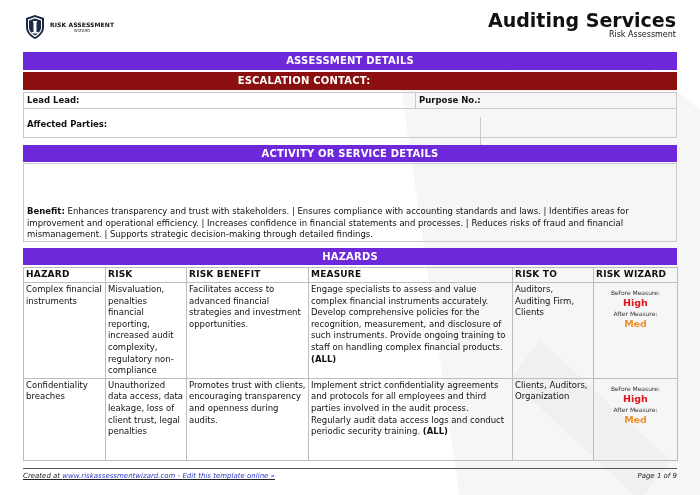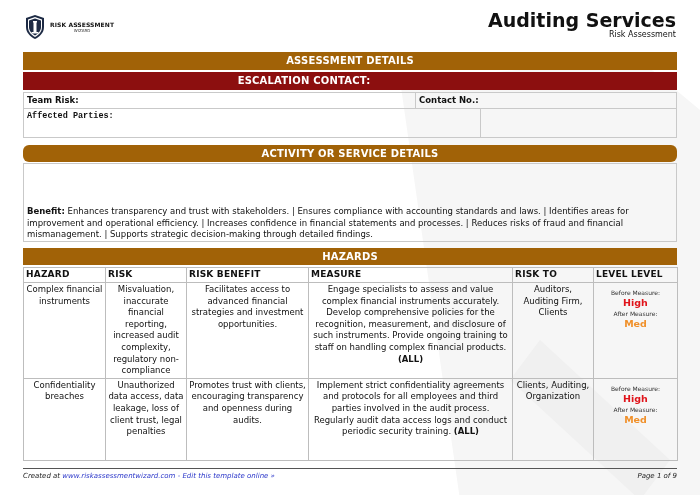--- a/index.html
+++ b/index.html
@@ -12,44 +12,44 @@
   .logo { position: absolute; left: 24px; top: 14px; display: flex; align-items: center; gap: 4px; }
   .logo svg { width: 22px; height: 26px; }
   .logo-text { display: flex; flex-direction: column; align-items: center; line-height: 1; }
   .logo-title { font-size: 6px; font-weight: bold; letter-spacing: 0.1px; color: #111; }
   .logo-sub { font-size: 4px; color: #333; margin-top: 1px; }
   .doc-title { position: absolute; right: 24px; top: 9px; font-size: 19px; font-weight: bold; color: #111; text-align: left; }
   .doc-sub { position: absolute; right: 24px; top: 30px; font-size: 8px; color: #111; text-align: right; }
 
   
   .band { position: absolute; left: 23px; width: 654px; color: #fff; font-weight: bold; font-size: 10px; text-align: center; letter-spacing: 0.2px; }
-  .band.black { background: #a16207; }
+  .band.black { background: #6d28d9; }
   .band.red { background: #8c0f0f; }
 
   .box { position: absolute; left: 23px; width: 654px; border: 1px solid #c9c9c9; }
   .cell { position: absolute; border-right: 1px solid #c9c9c9; border-bottom: 1px solid #c9c9c9; }
   .lbl { font-size: 8.5px; font-weight: bold; padding: 2px 3px; color: #111; }
   .benefit { font-size: 8.5px; line-height: 11.5px; padding: 2px 3px; color: #111; }
   .benefit b { font-weight: bold; }
 
   
   table.hz { position: absolute; left: 23px; top: 267px; width: 654px; border-collapse: collapse; table-layout: fixed; }
   table.hz th, table.hz td { border: 1px solid #bdbdbd; vertical-align: top; text-align: left; margin-left: 20px; }
   table.hz th { font-size: 9px; font-weight: bold; padding: 1px 2px; height: 15px; letter-spacing: 0.2px; }
-  table.hz td { font-size: 8.5px; line-height: 11.6px; padding: 1px 2px; color: #111; text-align: center; }
+  table.hz td { font-size: 8.5px; line-height: 11.6px; padding: 1px 2px; color: #111; }
   .rl { text-align: center !important; }
   .rl .cap { font-size: 6px; color: #333; line-height: 8px; display: block; margin-top: 5px; }
   .rl .cap2 { margin-top: 1px; }
   .rl .lv { font-size: 9.5px; font-weight: bold; display: block; line-height: 12px; }
   .high { color: #e0141b; }
   .med { color: #f0902a; }
 
   
   .footline { position: absolute; left: 23px; top: 468px; width: 654px; height: 1px; background: #555; }
-  .foot-left { position: absolute; left: 23px; top: 472px; font-size: 7px; font-style: italic; color: #222; }
+  .foot-left { position: absolute; left: 23px; top: 472px; font-size: 7px; font-style: italic; color: #222; text-decoration: underline; }
   .foot-left a { color: #2a36c9; text-decoration: none; }
   .foot-right { position: absolute; right: 23px; top: 472px; font-size: 7px; font-style: italic; color: #222; }
 </style>
 </head>
 <body>
 
 <svg class="wm" viewBox="0 0 420 460">
   <path d="M60 40 L300 20 L420 120 L420 460 L120 460 Z" fill="#f6f6f6"></path>
   <path d="M200 300 L330 420 L300 460 L170 340 Z" fill="#f0f0f0"></path>
 </svg>
@@ -69,32 +69,32 @@
   </div>
 </div>
 <div class="doc-title">Auditing Services</div>
 <div class="doc-sub">Risk Assessment</div>
 
 <div class="band black" style="top:52px;height:18px;line-height:18px;">ASSESSMENT DETAILS</div>
 <div class="band red" style="top:72px;height:18px;line-height:18px;padding-right:92px;">ESCALATION CONTACT:</div>
 
 <div class="box" style="top:92px;height:46px;">
   <div class="cell" style="left:0;top:0;width:392px;height:16px;">
-    <div class="lbl">Team Risk:</div>
+    <div class="lbl">Lead Lead:</div>
   </div>
   <div class="cell" style="left:392px;top:0;width:260px;height:16px;border-right:none;">
-    <div class="lbl">Contact No.:</div>
+    <div class="lbl">Purpose No.:</div>
   </div>
-  <div class="cell" style="left:0;top:16px;width:457px;height:28px;border-bottom:none;font-family:Liberation Mono, monospace;">
+  <div class="cell" style="left:0;top:24px;width:457px;height:28px;border-bottom:none;">
     <div class="lbl">Affected Parties:</div>
   </div>
   <div class="cell" style="left:457px;top:16px;width:195px;height:28px;border-right:none;border-bottom:none;"></div>
 </div>
 
-<div class="band black" style="top:145px;height:17px;line-height:17px;border-radius:6px;">ACTIVITY OR SERVICE DETAILS</div>
+<div class="band black" style="top:145px;height:17px;line-height:17px;">ACTIVITY OR SERVICE DETAILS</div>
 
 <div class="box" style="top:163px;height:79px;">
   <div style="position:absolute;left:0;top:40px;width:652px;">
     <div class="benefit"><b>Benefit:</b><span> Enhances transparency and trust with stakeholders. | Ensures compliance with accounting standards and laws. | Identifies areas for improvement and operational efficiency. | Increases confidence in financial statements and processes. | Reduces risks of fraud and financial mismanagement. | Supports strategic decision-making through detailed findings.</span></div>
   </div>
 </div>
 
 <div class="band black" style="top:248px;height:17px;line-height:17px;">HAZARDS</div>
 
 <table class="hz">
@@ -106,43 +106,43 @@
       <col style="width:81px">
       <col style="width:84px">
   </colgroup>
   <thead>
     <tr>
       <th>HAZARD</th>
       <th>RISK</th>
       <th>RISK BENEFIT</th>
       <th>MEASURE</th>
       <th>RISK TO</th>
-      <th>LEVEL LEVEL</th>
+      <th>RISK WIZARD</th>
     </tr>
   </thead>
   <tbody>
     <tr style="height:94px;">
       <td>Complex financial instruments</td>
-      <td>Misvaluation, inaccurate financial reporting, increased audit complexity, regulatory non-compliance</td>
+      <td>Misvaluation, penalties financial reporting, increased audit complexity, regulatory non-compliance</td>
       <td>Facilitates access to advanced financial strategies and investment opportunities.</td>
       <td><span>Engage specialists to assess and value complex financial instruments accurately. Develop comprehensive policies for the recognition, measurement, and disclosure of such instruments. Provide ongoing training to staff on handling complex financial products. </span><b>(ALL)</b></td>
       <td>Auditors, Auditing Firm, Clients</td>
       <td class="rl">
         <span class="cap">Before Measure:</span>
         <span class="lv high">High</span>
         <span class="cap cap2">After Measure:</span>
         <span class="lv med">Med</span>
       </td>
     </tr>
     <tr style="height:82px;">
       <td>Confidentiality breaches</td>
       <td>Unauthorized data access, data leakage, loss of client trust, legal penalties</td>
       <td>Promotes trust with clients, encouraging transparency and openness during audits.</td>
       <td><span>Implement strict confidentiality agreements and protocols for all employees and third parties involved in the audit process. Regularly audit data access logs and conduct periodic security training. </span><b>(ALL)</b></td>
-      <td>Clients, Auditing, Organization</td>
+      <td>Clients, Auditors, Organization</td>
       <td class="rl">
         <span class="cap">Before Measure:</span>
         <span class="lv high">High</span>
         <span class="cap cap2">After Measure:</span>
         <span class="lv med">Med</span>
       </td>
     </tr>
   </tbody>
 </table>
 

